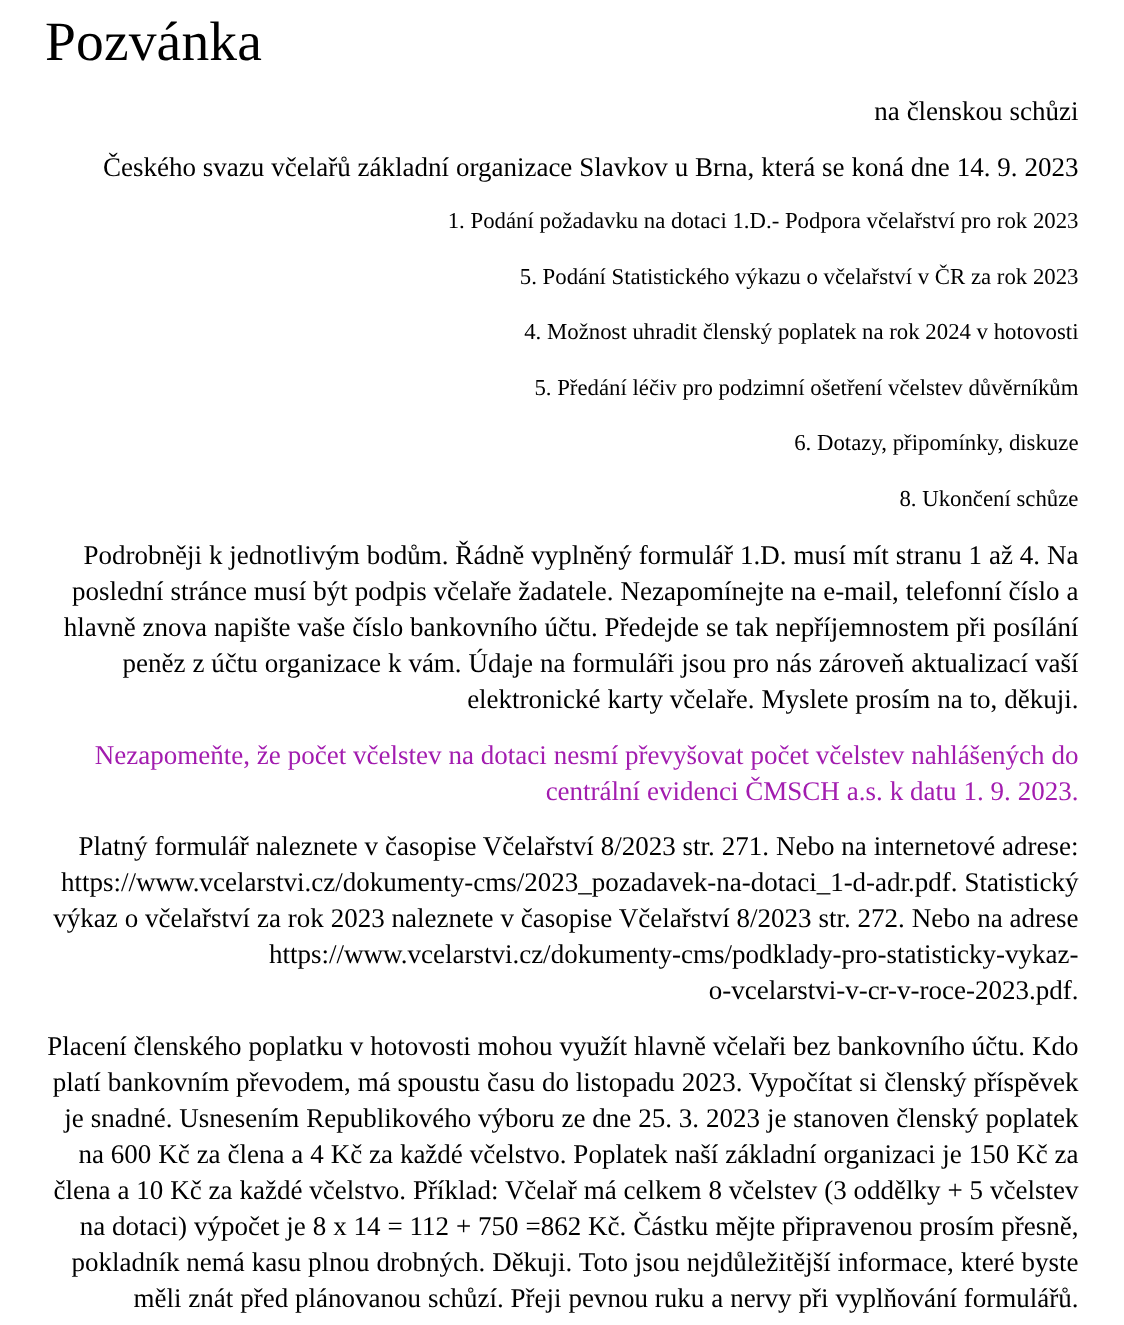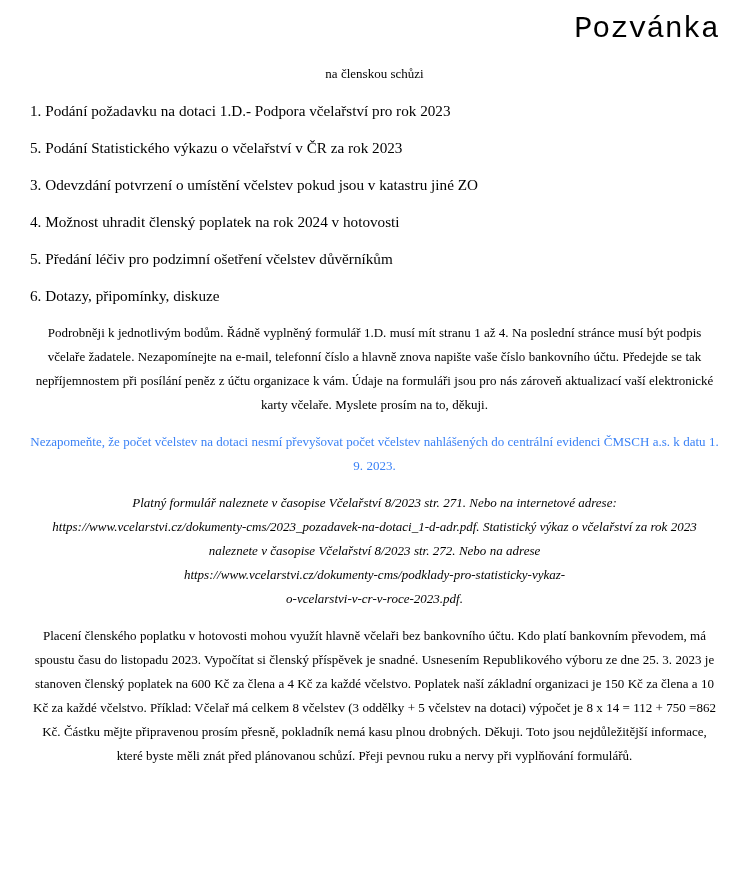--- a/index.html
+++ b/index.html
@@ -15,80 +15,80 @@
     font-family: "Liberation Serif", "DejaVu Serif", serif;
     color: #000000;
     -webkit-font-smoothing: antialiased;
   }
   .page {
     box-sizing: border-box;
     width: 749px;
     padding: 10px 30px 0 30px;
   }
   .doc-title {
-    font-family: Liberation Mono, monospace;
-    font-size: 30px;
+    font-family: Liberation Serif, serif;
+    font-size: 37px;
     font-weight: 400;
     line-height: 38px;
     margin: 0 0 14px 0;
     letter-spacing: 0.1px;
-    text-align: right;
   }
   .para {
-    font-size: 13px;
+    font-size: 18px;
     line-height: 24px;
     margin: 0 0 13px 0;
     max-width: 690px;
-    text-align: center;
+    text-align: right;
     word-spacing: 0.1px;
   }
   .list-item {
     font-size: 15.2px;
     line-height: 24px;
     margin: 0 0 13px 0;
     max-width: 690px;
+    text-align: right;
   }
   .para.alert {
-    color: #3b82f6;
+    color: #a21caf;
   }
   .para.block {
     margin-bottom: 13px;
-    font-style: italic;
   }
   .url-line {
     display: block;
   }
   .nowrap-seg {
     white-space: nowrap;
   }
 </style>
 </head>
 <body>
 
 <div class="page">
 
   <h1 class="doc-title">Pozvánka</h1>
 
   <p class="para">na členskou schůzi</p>
 
+  <p class="para">Českého svazu včelařů základní organizace Slavkov u Brna, která se koná dne 14. 9. 2023</p>
 
 
   <p class="list-item">1. Podání požadavku na dotaci 1.D.- Podpora včelařství pro rok 2023</p>
 
   <p class="list-item">5. Podání Statistického výkazu o včelařství v ČR za rok 2023</p>
 
-  <p class="list-item">3. Odevzdání potvrzení o umístění včelstev pokud jsou v katastru jiné ZO</p>
 
   <p class="list-item">4. Možnost uhradit členský poplatek na rok 2024 v hotovosti</p>
 
   <p class="list-item">5. Předání léčiv pro podzimní ošetření včelstev důvěrníkům</p>
 
   <p class="list-item">6. Dotazy, připomínky, diskuze</p>
 
 
+  <p class="list-item">8. Ukončení schůze</p>
 
   <p class="para">Podrobněji k jednotlivým bodům. Řádně vyplněný formulář 1.D. musí mít stranu 1 až 4. Na poslední stránce musí být podpis včelaře žadatele. Nezapomínejte na e-mail, telefonní číslo a hlavně znova napište vaše číslo bankovního účtu. Předejde se tak nepříjemnostem při posílání peněz z účtu organizace k vám. Údaje na formuláři jsou pro nás zároveň aktualizací vaší elektronické karty včelaře. Myslete prosím na to, děkuji.</p>
 
   <p class="para alert">Nezapomeňte, že počet včelstev na dotaci nesmí převyšovat počet včelstev nahlášených do centrální evidenci ČMSCH a.s. k datu 1. 9. 2023.</p>
 
   <p class="para block"><span>Platný formulář naleznete v časopise Včelařství 8/2023 str. 271. Nebo na internetové adrese: </span><span class="nowrap-seg">https://www.vcelarstvi.cz/dokumenty-cms/2023_pozadavek-na-dotaci_1-d-adr.pdf.</span><span> Statistický výkaz o včelařství za rok 2023 naleznete v časopise Včelařství 8/2023 str. 272. Nebo na adrese </span><span class="url-line">https://www.vcelarstvi.cz/dokumenty-cms/podklady-pro-statisticky-vykaz-</span><span class="url-line">o-vcelarstvi-v-cr-v-roce-2023.pdf.</span></p>
 
 
   <p class="para">Placení členského poplatku v hotovosti mohou využít hlavně včelaři bez bankovního účtu. Kdo platí bankovním převodem, má spoustu času do listopadu 2023. Vypočítat si členský příspěvek je snadné. Usnesením Republikového výboru ze dne 25. 3. 2023 je stanoven členský poplatek na 600 Kč za člena a 4 Kč za každé včelstvo. Poplatek naší základní organizaci je 150 Kč za člena a 10 Kč za každé včelstvo. Příklad: Včelař má celkem 8 včelstev (3 oddělky + 5 včelstev na dotaci) výpočet je 8 x 14 = 112 + 750 =862 Kč. Částku mějte připravenou prosím přesně, pokladník nemá kasu plnou drobných. Děkuji. Toto jsou nejdůležitější informace, které byste měli znát před plánovanou schůzí. Přeji pevnou ruku a nervy při vyplňování formulářů.</p>
 

